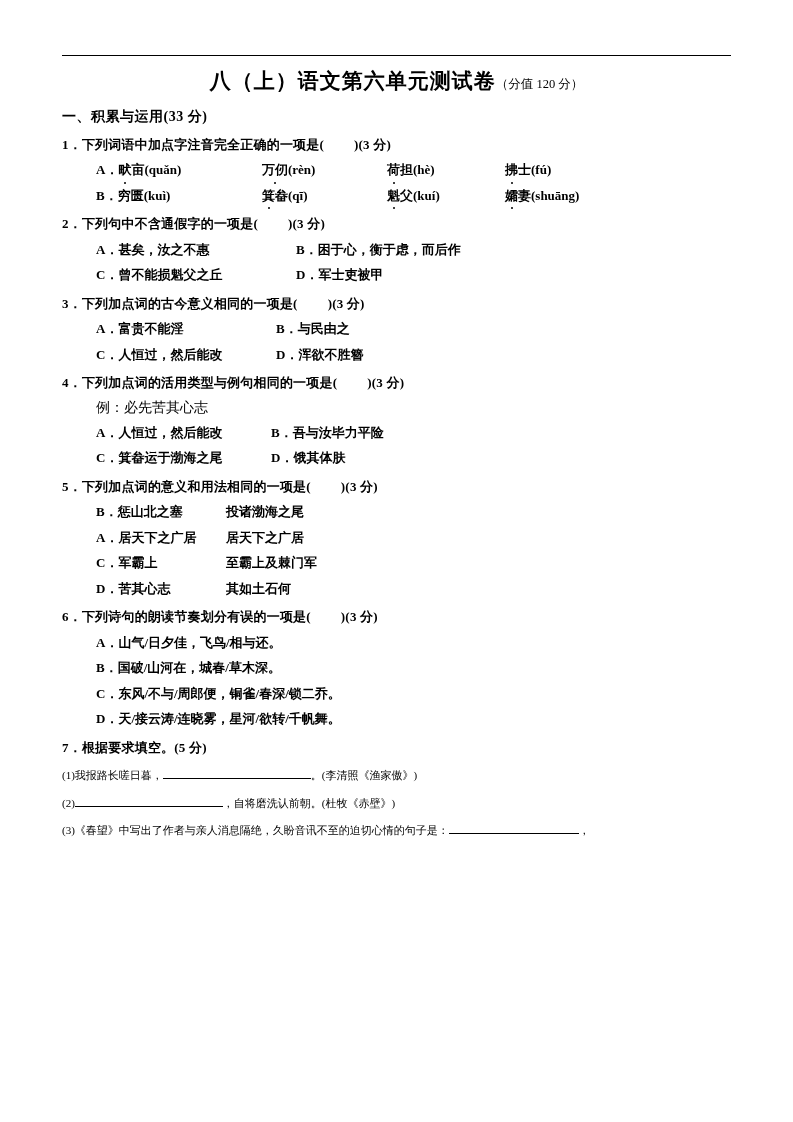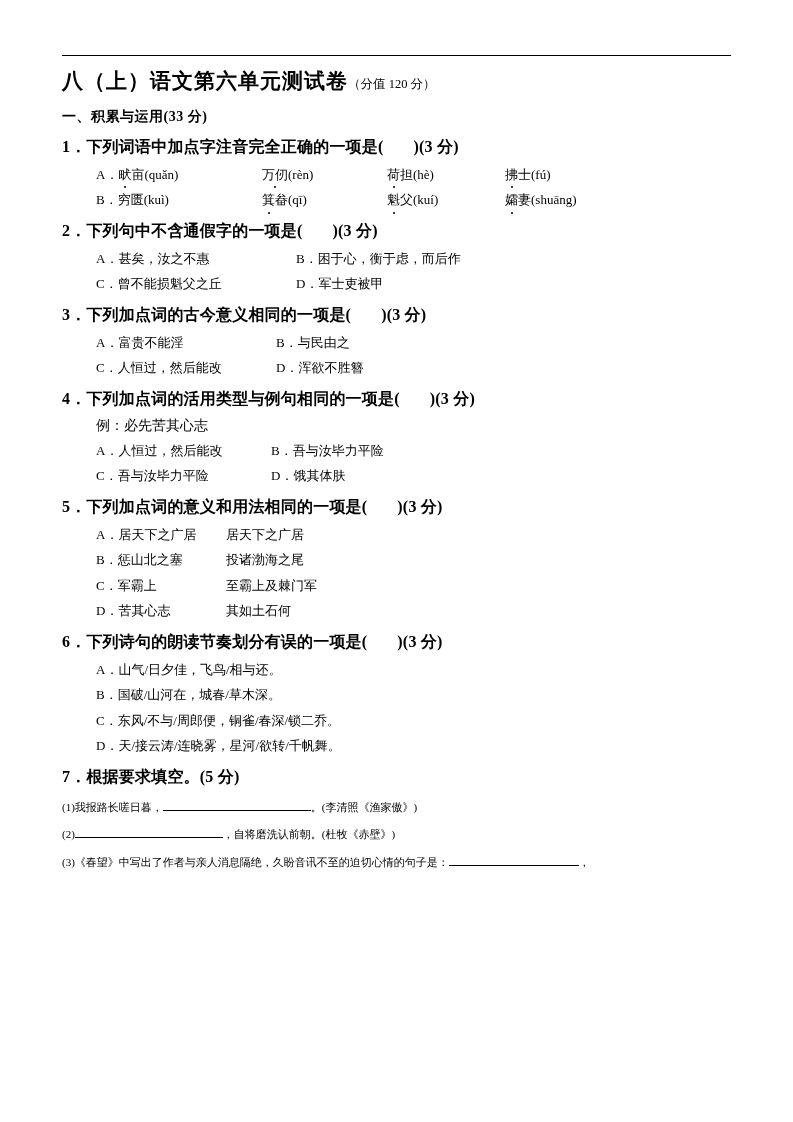--- a/index.html
+++ b/index.html
@@ -20,21 +20,21 @@
     box-sizing: border-box;
     padding: 55px 62px 40px 62px;
     position: relative;
   }
   .top-rule {
     border-top: 1px solid #000;
     margin: 0 0 10px 0;
     height: 0;
   }
   .doc-title {
-    text-align: left;
+    text-align: center;
     font-size: 21px;
     font-weight: bold;
     letter-spacing: 1px;
     margin: 6px 0 2px 0;
     line-height: 1.5;
   }
   .doc-title .score {
     font-size: 12.5px;
     font-weight: normal;
     letter-spacing: 0;
@@ -42,31 +42,32 @@
   .section-head {
     font-size: 14px;
     font-weight: bold;
     margin: 10px 0 6px 0;
     letter-spacing: 0.5px;
   }
   .q {
     margin: 9px 0 2px 0;
   }
   .q-stem {
-    font-size: 16px;
+    font-size: 13px;
     font-weight: bold;
     letter-spacing: 0.2px;
     line-height: 1.5;
   }
   .q-num {
     font-family: "Liberation Serif", serif;
     font-weight: bold;
   }
   .opts {
     margin: 4px 0 0 0;
+    font-weight: bold;
   }
   .opt-row {
     display: flex;
     margin: 6px 0 0 0;
     font-size: 13px;
     line-height: 1.5;
   }
   .opt {
     white-space: nowrap;
   }
@@ -185,40 +186,40 @@
     <div class="q-stem">
       <span class="q-num">4．</span><span>下列加点词的活用类型与例句相同的一项是(</span><span style="display:inline-block;width:30px;"></span><span>)(3 分)</span>
     </div>
     <div class="example-line">例：必先苦其心志</div>
     <div class="opts indent1">
       <div class="opt-row">
         <div class="opt c-g1">A．人恒过，然后能改</div>
         <div class="opt">B．吾与汝毕力平险</div>
       </div>
       <div class="opt-row">
-        <div class="opt c-g1">C．吾与汝毕力平险</div>
+        <div class="opt c-g1">C．箕畚运于渤海之尾</div>
         <div class="opt">D．饿其体肤</div>
       </div>
     </div>
   </div>
 
   <div class="q">
     <div class="q-stem">
       <span class="q-num">5．</span><span>下列加点词的意义和用法相同的一项是(</span><span style="display:inline-block;width:30px;"></span><span>)(3 分)</span>
     </div>
     <div class="opts indent1">
+      <div class="opt-row">
+        <div class="opt c-w1">B．惩山北之塞</div>
+        <div class="opt">投诸渤海之尾</div>
+      </div>
       <div class="opt-row">
         <div class="opt c-w1">A．居天下之广居</div>
         <div class="opt">居天下之广居</div>
       </div>
       <div class="opt-row">
-        <div class="opt c-w1">B．惩山北之塞</div>
-        <div class="opt">投诸渤海之尾</div>
-      </div>
-      <div class="opt-row">
         <div class="opt c-w1">C．军霸上</div>
         <div class="opt">至霸上及棘门军</div>
       </div>
       <div class="opt-row">
         <div class="opt c-w1">D．苦其心志</div>
         <div class="opt">其如土石何</div>
       </div>
     </div>
   </div>
 

